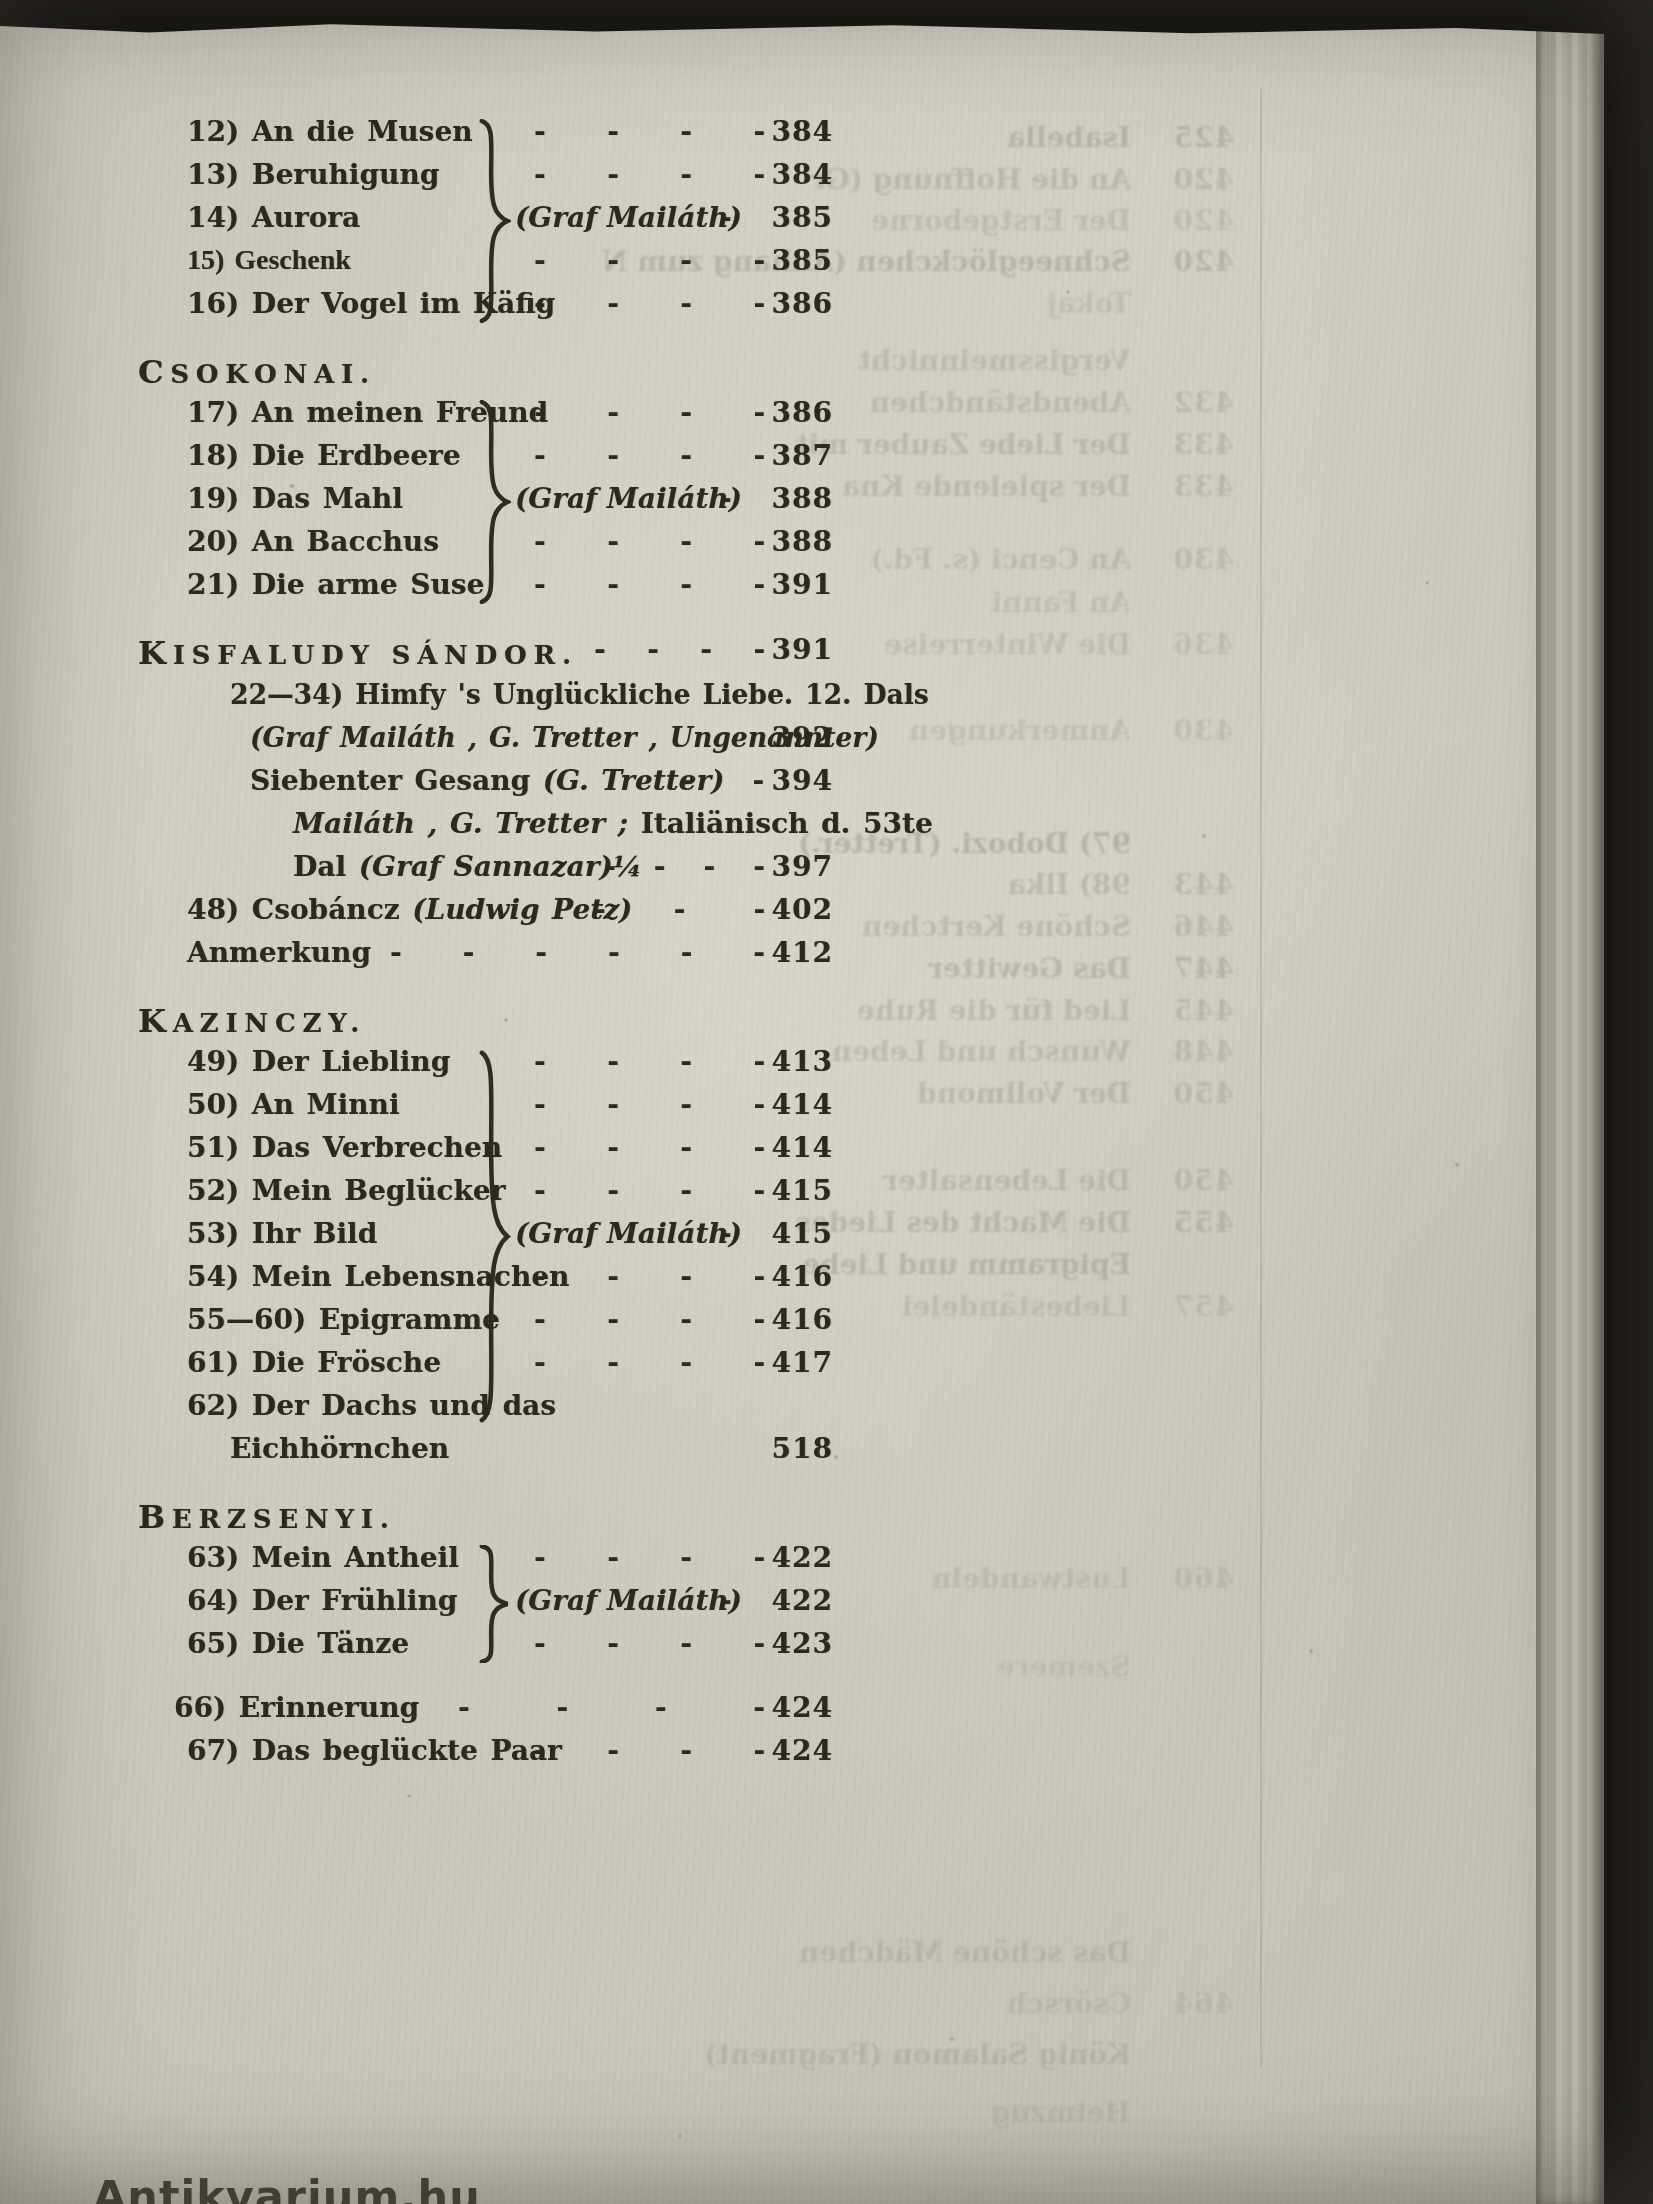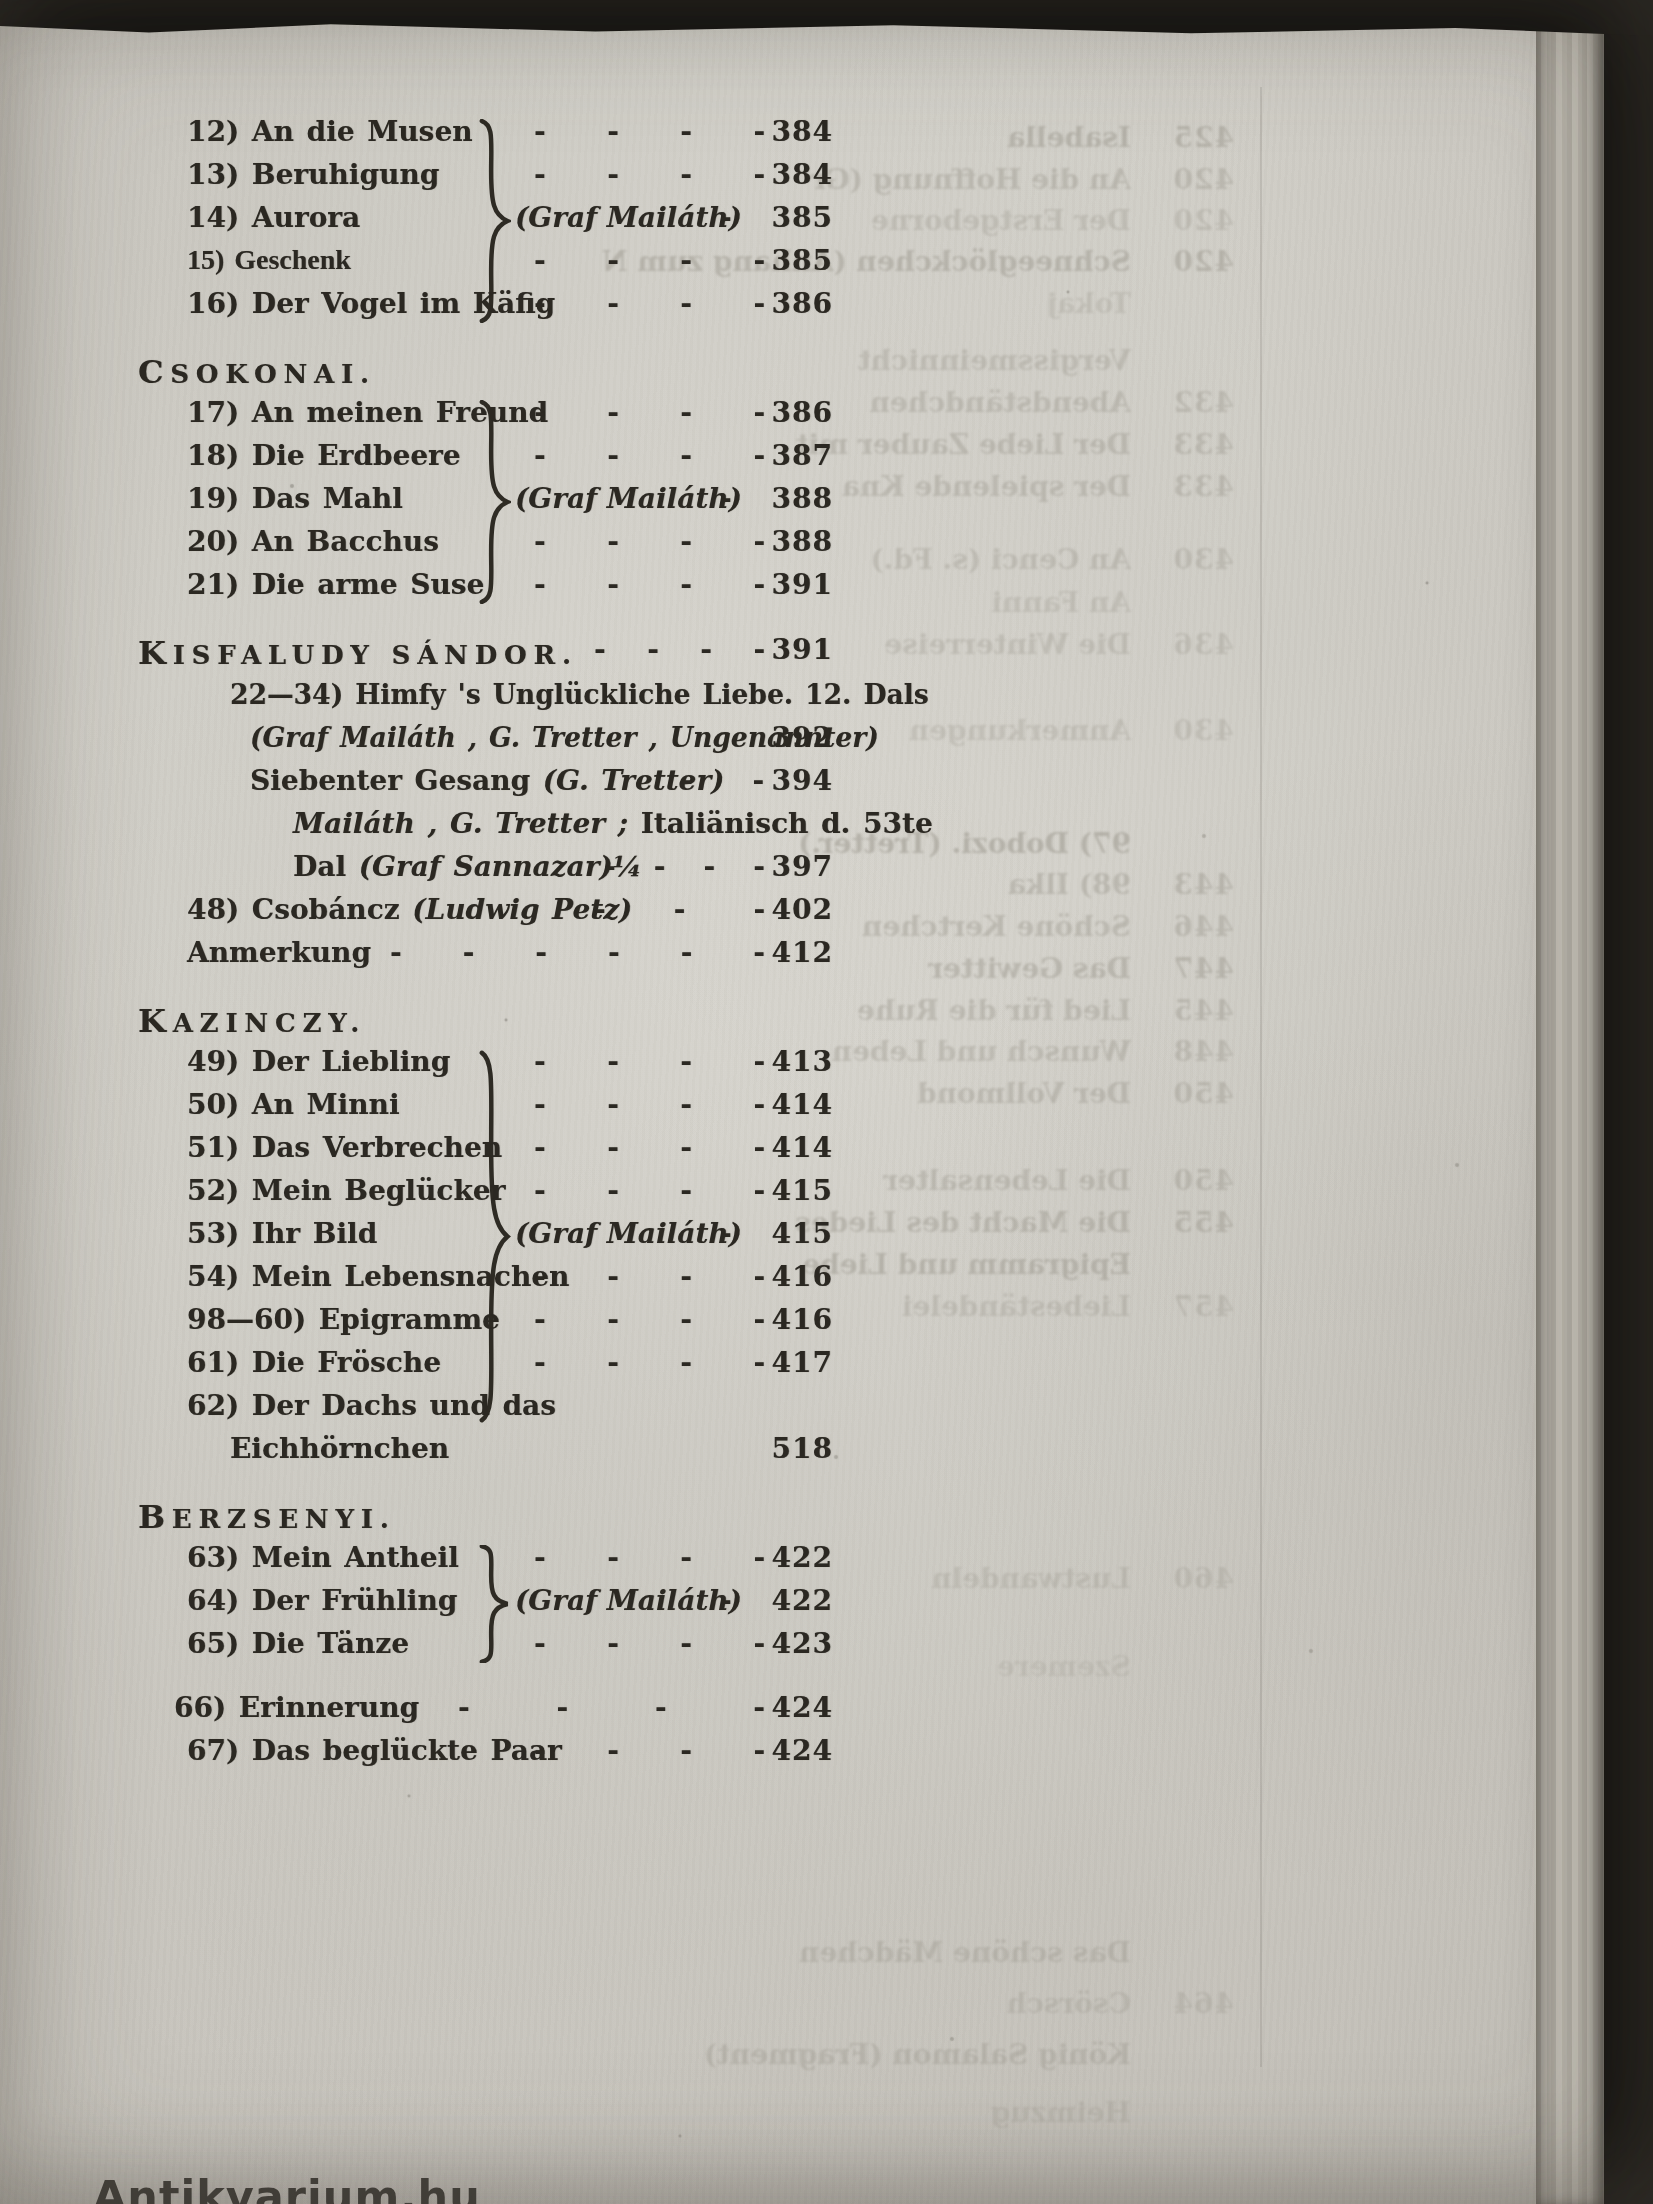--- a/index.html
+++ b/index.html
@@ -446,21 +446,21 @@
             <span class="ltext" style="left: 49px;"><span>54) Mein Lebensnachen</span></span>
             <span class="mid" style="left: 396px; width: 231px;">
               <span>-</span>
               <span>-</span>
               <span>-</span>
               <span>-</span>
             </span>
             <span class="pg">416</span>
           </div>
           <div class="line">
-            <span class="ltext" style="left: 49px;"><span>98—60) Epigramme</span></span>
+            <span class="ltext" style="left: 49px;"><span>55—60) Epigramme</span></span>
             <span class="mid" style="left: 396px; width: 231px;">
               <span>-</span>
               <span>-</span>
               <span>-</span>
               <span>-</span>
             </span>
             <span class="pg">416</span>
           </div>
           <div class="line">
             <span class="ltext" style="left: 49px;"><span>61) Die Frösche</span></span>

